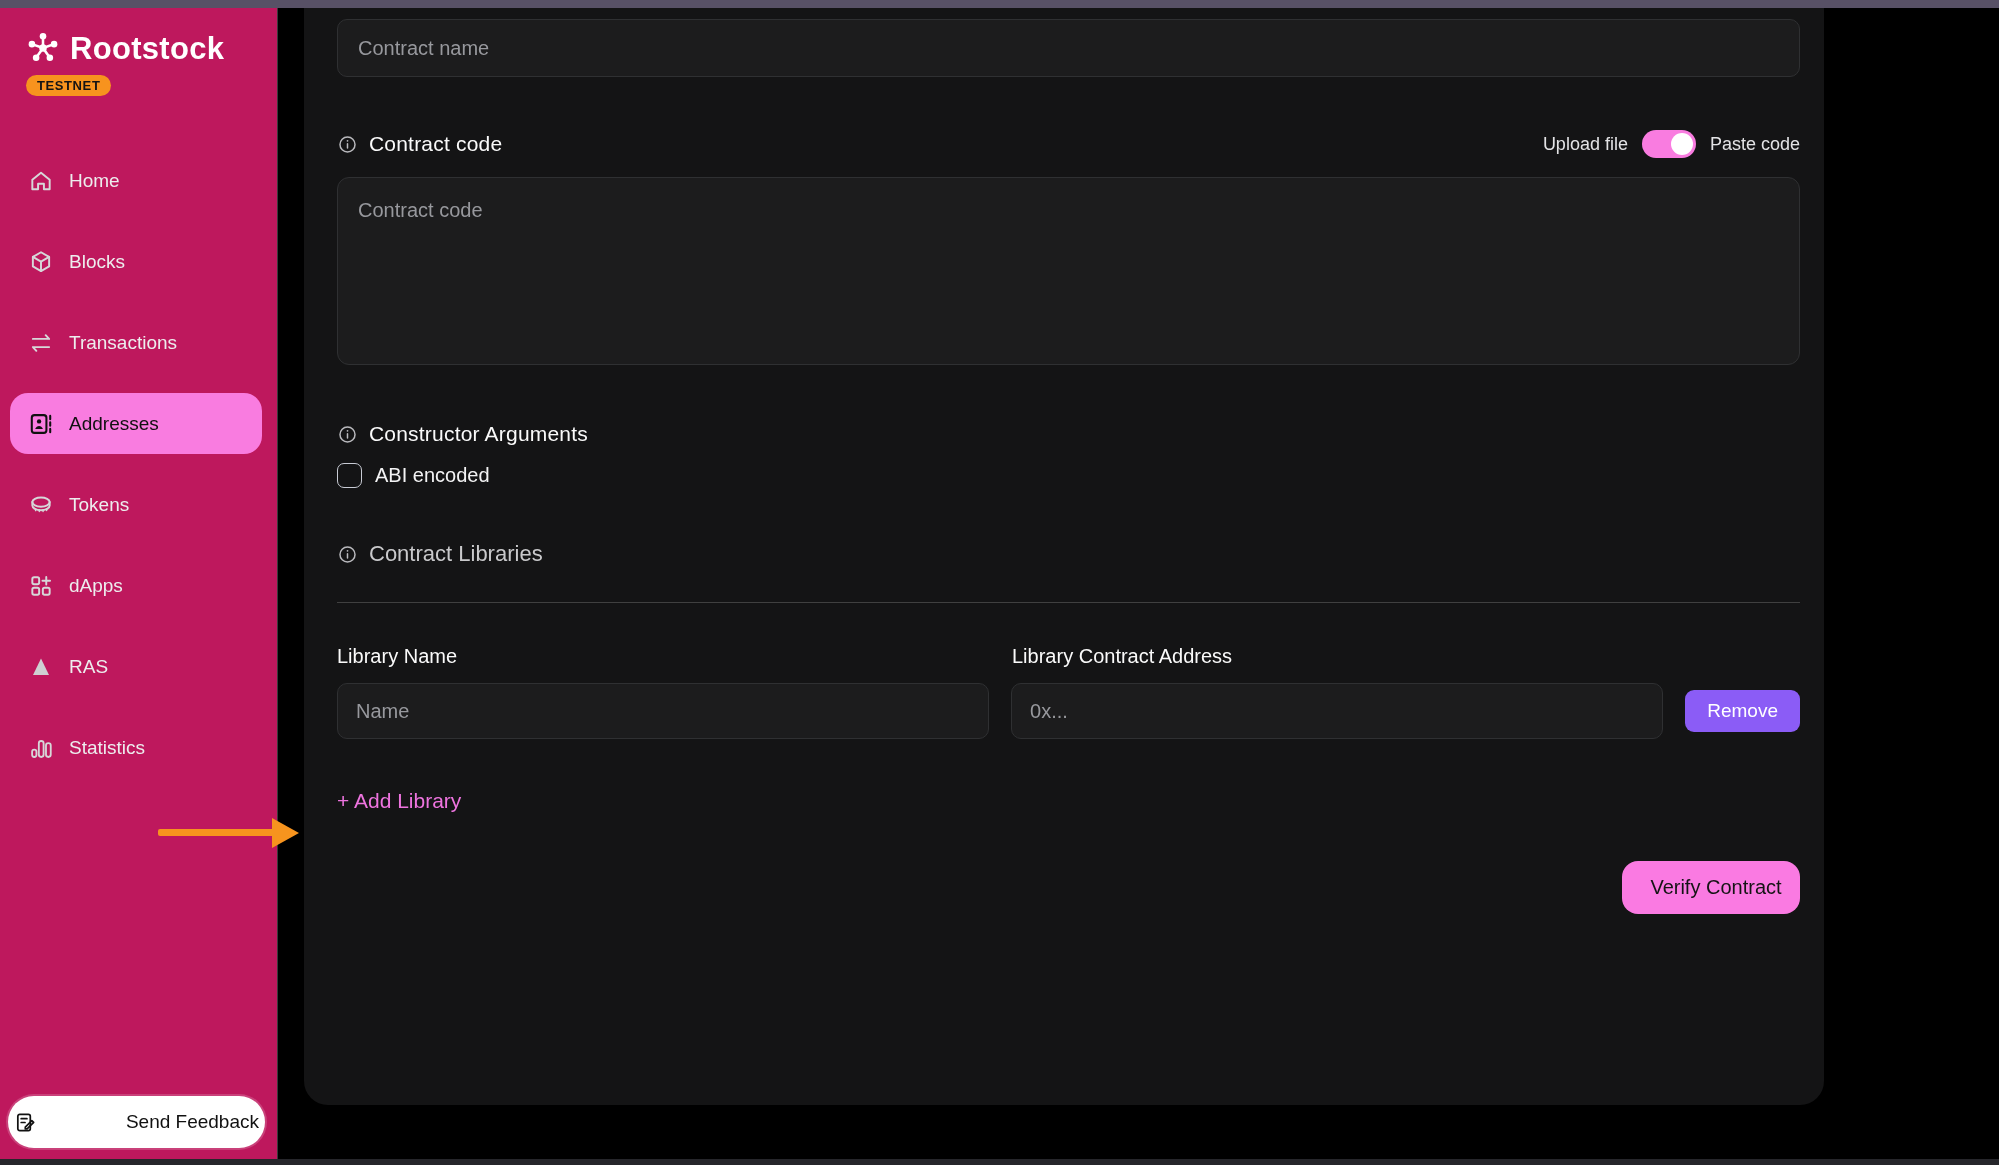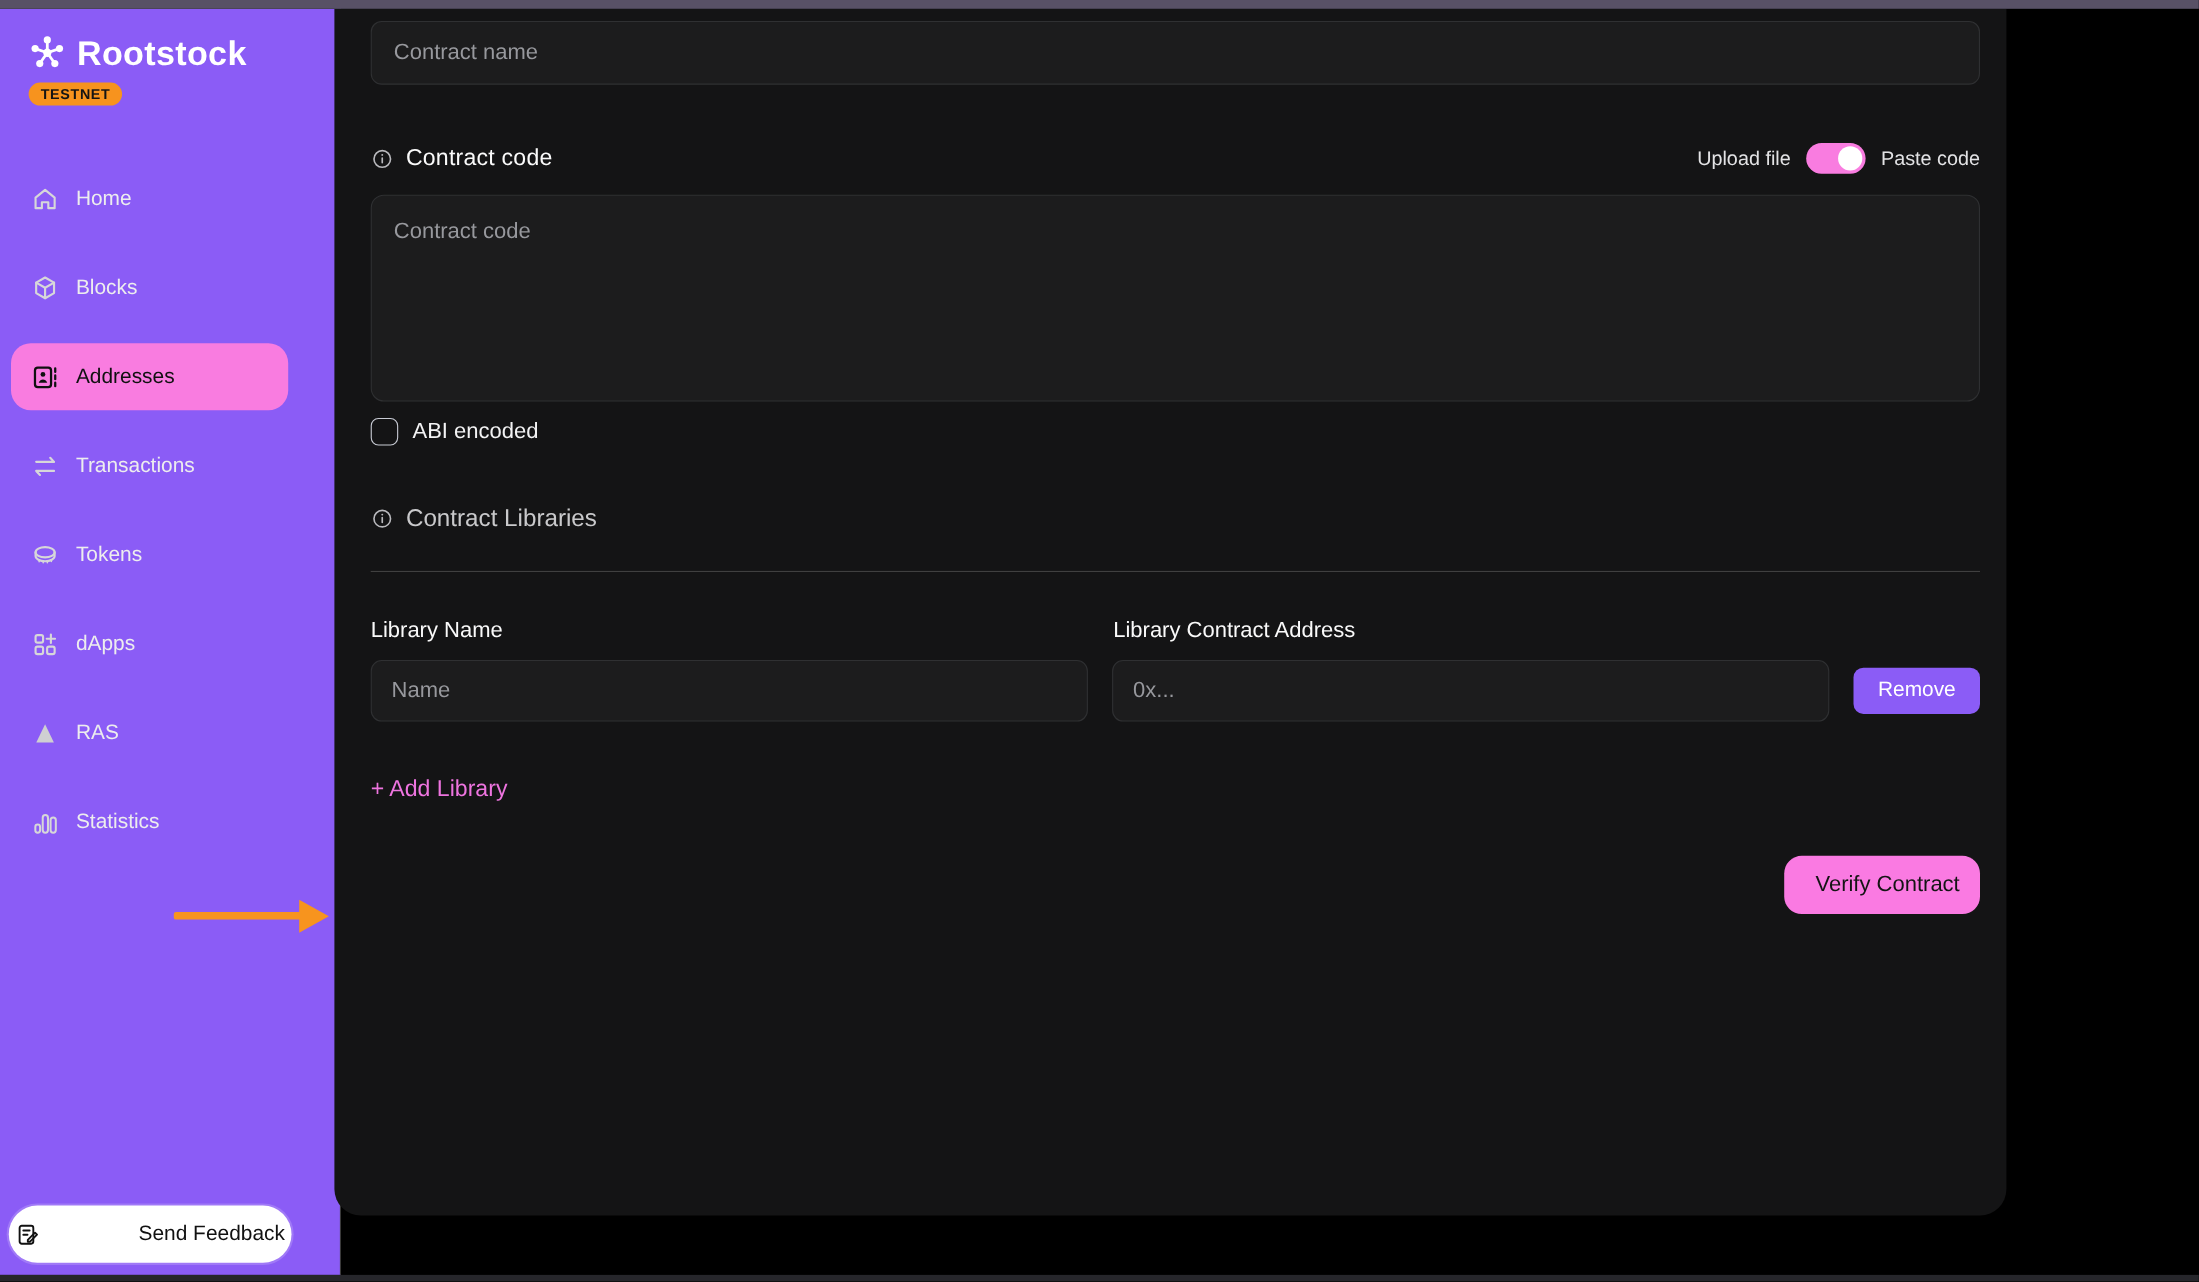--- a/index.html
+++ b/index.html
@@ -4,21 +4,21 @@
 <style>
   html,body{margin:0;padding:0;}
   body{
     width:1999px;height:1165px;background:#000;overflow:hidden;position:relative;
     font-family:"Liberation Sans", sans-serif;color:#f0f0f0;
   }
   .top-strip{position:absolute;top:0;left:0;width:1999px;height:8px;background:#585166;z-index:6;}
   .bottom-strip{position:absolute;bottom:0;left:0;width:1999px;height:6px;background:#26262b;z-index:6;}
 
   
-  .sidebar{position:absolute;left:0;top:8px;width:277px;height:1151px;background:#8b5cf6;border-right:1px solid #3a3a3a;padding-left:32px;}
+  .sidebar{position:absolute;left:0;top:8px;width:277px;height:1151px;background:#be185d;border-right:1px solid #3a3a3a;}
   .brand{position:absolute;top:22px;left:24px;}
   .brand-row{display:flex;align-items:center;gap:8px;}
   .brand-name{font-size:31px;font-weight:bold;color:#fff;letter-spacing:.3px;}
   .brand-icon svg{display:block;}
   .testnet-badge{display:inline-block;margin-top:7px;margin-left:2px;background:#f7931e;color:#141414;
     font-size:13px;font-weight:bold;letter-spacing:.6px;padding:3px 11px;border-radius:11px;}
   .nav{position:absolute;top:142px;left:10px;width:252px;display:flex;flex-direction:column;gap:20px;}
   .nav-item{height:61px;display:flex;align-items:center;gap:15px;padding-left:17px;border-radius:18px;
     color:#ededee;font-size:19px;cursor:pointer;background:transparent;border:none;text-align:left;}
   .nav-item .nav-icon{width:27px;height:27px;display:flex;align-items:center;justify-content:center;color:#d7d7d9;}
@@ -112,39 +112,39 @@
     </button>
     <button class="nav-item">
       <span class="nav-icon">
         <svg width="26" height="26" viewBox="0 0 24 24" fill="none" stroke="currentColor" stroke-width="1.8" stroke-linejoin="round" stroke-linecap="round">
           <path d="M12 3l7.5 4.3v8.8L12 20.4 4.5 16.1V7.3z"></path>
           <path d="M4.5 7.3 12 11.6l7.5-4.3M12 11.6v8.8"></path>
         </svg>
       </span>
       <span>Blocks</span>
     </button>
+    <button class="nav-item">
+      <span class="nav-icon">
+        <svg width="26" height="26" viewBox="0 0 24 24" fill="none" stroke="currentColor" stroke-width="1.8" stroke-linejoin="round" stroke-linecap="round">
+          <path d="M4.5 8.2h15M16.3 4.8l3.2 3.4"></path>
+          <path d="M19.5 15.8h-15M7.7 19.2l-3.2-3.4"></path>
+        </svg>
+      </span>
+      <span>Transactions</span>
+    </button>
     <button class="nav-item active">
       <span class="nav-icon">
         <svg width="26" height="26" viewBox="0 0 24 24" fill="none" stroke="currentColor" stroke-width="1.9" stroke-linejoin="round" stroke-linecap="round">
           <rect x="3.5" y="3.8" width="13.5" height="16.4" rx="2.4"></rect>
           <circle cx="10.2" cy="9.6" r="2" fill="currentColor" stroke="none"></circle>
           <path d="M6.6 16.6c.8-1.9 2.1-2.8 3.6-2.8s2.8.9 3.6 2.8z" fill="currentColor" stroke="none"></path>
           <path d="M20.5 4.5v3M20.5 10.4v3.2M20.5 16.5v3"></path>
         </svg>
       </span>
       <span>Addresses</span>
-    </button>
-    <button class="nav-item">
-      <span class="nav-icon">
-        <svg width="26" height="26" viewBox="0 0 24 24" fill="none" stroke="currentColor" stroke-width="1.8" stroke-linejoin="round" stroke-linecap="round">
-          <path d="M4.5 8.2h15M16.3 4.8l3.2 3.4"></path>
-          <path d="M19.5 15.8h-15M7.7 19.2l-3.2-3.4"></path>
-        </svg>
-      </span>
-      <span>Transactions</span>
     </button>
     <button class="nav-item">
       <span class="nav-icon">
         <svg width="26" height="26" viewBox="0 0 24 24" fill="none" stroke="currentColor" stroke-width="1.8" stroke-linecap="round">
           <ellipse cx="12" cy="9.3" rx="8" ry="4.3"></ellipse>
           <path d="M4 9.3v3.2c0 2.4 3.6 4.3 8 4.3s8-1.9 8-4.3V9.3"></path>
           <path d="M7 15.6v1.6M10.4 16.5v1.6M13.9 16.5v1.6M17.2 15.5v1.6" stroke-width="1.3"></path>
         </svg>
       </span>
       <span>Tokens</span>
@@ -208,20 +208,30 @@
       <span>Upload file</span>
       <div class="toggle">
         <div class="toggle-knob"></div>
       </div>
       <span>Paste code</span>
     </div>
   </div>
 
   <textarea class="input code-area" placeholder="Contract code" style=""></textarea>
 
+  <div class="label-row row-args">
+    <span class="info-icon">
+      <svg width="21" height="21" viewBox="0 0 24 24" fill="none" stroke="currentColor" stroke-width="1.7" stroke-linecap="round">
+        <circle cx="12" cy="12" r="8.6"></circle>
+          <path d="M12 11v5"></path>
+          <circle cx="12" cy="7.8" r="1" fill="currentColor" stroke="none"></circle>
+      </svg>
+    </span>
+    <span class="field-label">Constructor Arguments</span>
+  </div>
 
 
   <div class="abi-row">
     <span class="checkbox"></span>
     <span class="abi-label">ABI encoded</span>
   </div>
 
   <div class="label-row row-libs">
     <span class="info-icon">
       <svg width="21" height="21" viewBox="0 0 24 24" fill="none" stroke="currentColor" stroke-width="1.7" stroke-linecap="round">

